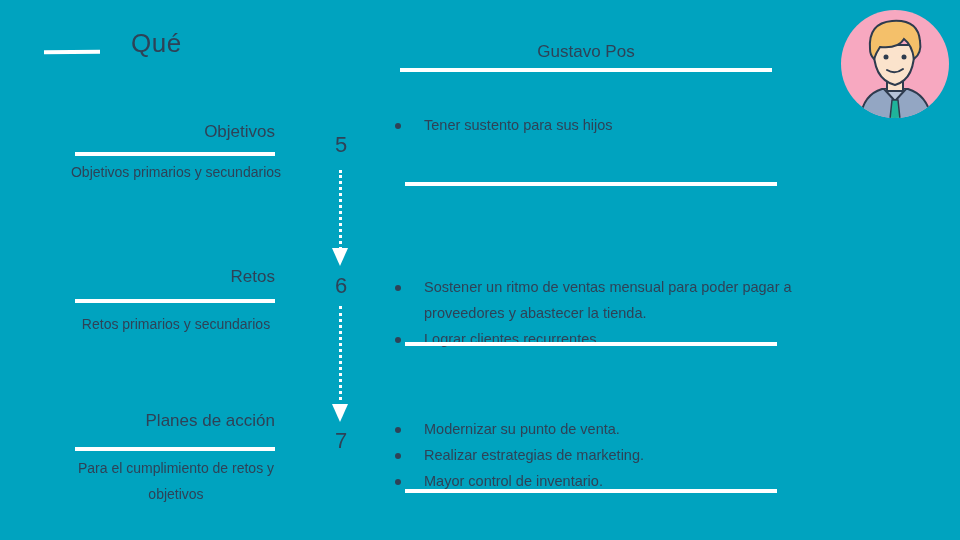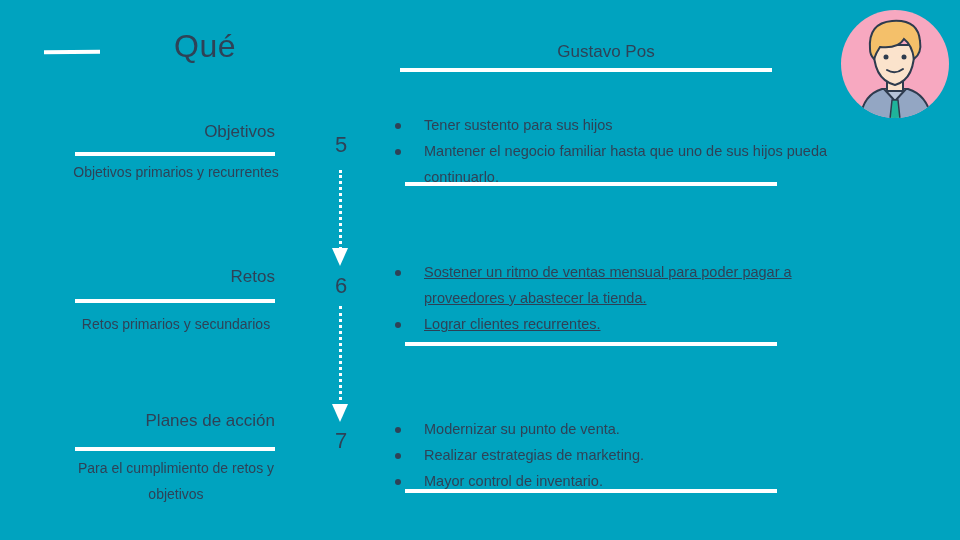--- a/index.html
+++ b/index.html
@@ -5,22 +5,22 @@
     html, body { margin:0; padding:0; }
     body {
       width:960px; height:540px; overflow:hidden; position:relative;
       background:#00a3bf;
       font-family:"Liberation Sans", sans-serif;
       color:#2b4056;
     }
     .abs { position:absolute; }
     .wline { position:absolute; height:4px; background:#ffffff; }
     .title-dash { left:44px; top:50px; width:56px; height:4px; background:#fff; transform:rotate(-0.6deg); }
-    .page-title { left:131px; top:28px; font-size:32px; font-weight:normal; color:#2e4257; letter-spacing:0.5px;margin-left:43px; }
-    .persona-name { left:420px; top:42px; width:372px; text-align:center; font-size:17px; color:#2e4257; }
+    .page-title { left:131px; top:28px; font-size:26px; font-weight:normal; color:#2e4257; letter-spacing:0.5px; }
+    .persona-name { left:400px; top:42px; width:372px; text-align:center; font-size:17px; color:#2e4257; }
     .name-line { left:400px; top:68px; width:372px; }
     .avatar { left:840px; top:9px; width:110px; height:110px; }
 
     .sec-title { width:200px; left:75px; text-align:right; font-size:17px; color:#2e4257; }
     .sec-line { left:75px; width:200px; height:4px; }
     .sec-desc { left:58px; width:236px; text-align:center; font-size:14px; line-height:26px; color:#2e4257; }
 
     .step-num { left:330px; width:22px; text-align:center; font-size:22px; color:#2e4257; }
     .dots { left:339px; width:4px; border-left:3px dotted #fff; }
     .arrow { left:332px; width:0; height:0; border-left:8px solid transparent; border-right:8px solid transparent; border-top:18px solid #fff; }
@@ -55,41 +55,40 @@
       <path d="M30 40 Q28 14 52 12 Q78 10 80 32 Q82 44 74 50 Q72 36 64 30 Q58 40 40 38 Q36 44 34 50 Q30 46 30 40 Z" fill="#f4c06a" stroke="#2e3b4e" stroke-width="2"></path>
       <circle cx="46" cy="48" r="2.5" fill="#2e3b4e"></circle>
       <circle cx="64" cy="48" r="2.5" fill="#2e3b4e"></circle>
       <path d="M47 61 Q55 66 63 60" fill="none" stroke="#2e3b4e" stroke-width="2" stroke-linecap="round"></path>
     </g>
   </svg>
 </div>
 
 <div class="abs sec-title" style="top:122px;">Objetivos</div>
 <div class="wline sec-line" style="top:152px;"></div>
-<div class="abs sec-desc" style="top:159px;">Objetivos primarios y recurrentes</div>
+<div class="abs sec-desc" style="top:159px;">Objetivos primarios y secundarios</div>
 
 <div class="abs step-num" style="top:132px;">5</div>
 <div class="abs dots" style="top:170px; height:80px;"></div>
 <div class="abs arrow" style="top:248px;"></div>
 
 <ul class="abs blist" style="top:104px;">
   <li>Tener sustento para sus hijos</li>
-  <li>Mantener el negocio familiar hasta que uno de sus hijos pueda continuarlo.</li>
 </ul>
 <div class="wline blist-line" style="top:182px;"></div>
 
 <div class="abs sec-title" style="top:267px;">Retos</div>
 <div class="wline sec-line" style="top:299px;"></div>
 <div class="abs sec-desc" style="top:311px;">Retos primarios y secundarios</div>
 
 <div class="abs step-num" style="top:273px;">6</div>
 <div class="abs dots" style="top:306px; height:94px;"></div>
 <div class="abs arrow" style="top:404px;"></div>
 
-<ul class="abs blist" style="top:251px;text-decoration:underline;">
+<ul class="abs blist" style="top:266px;">
   <li>Sostener un ritmo de ventas mensual para poder pagar a proveedores y abastecer la tienda.</li>
   <li>Lograr clientes recurrentes.</li>
 </ul>
 <div class="wline blist-line" style="top:342px;"></div>
 
 <div class="abs sec-title" style="top:411px;">Planes de acción</div>
 <div class="wline sec-line" style="top:447px;"></div>
 <div class="abs sec-desc" style="top:455px;">Para el cumplimiento de retos y objetivos</div>
 
 <div class="abs step-num" style="top:428px;">7</div>

